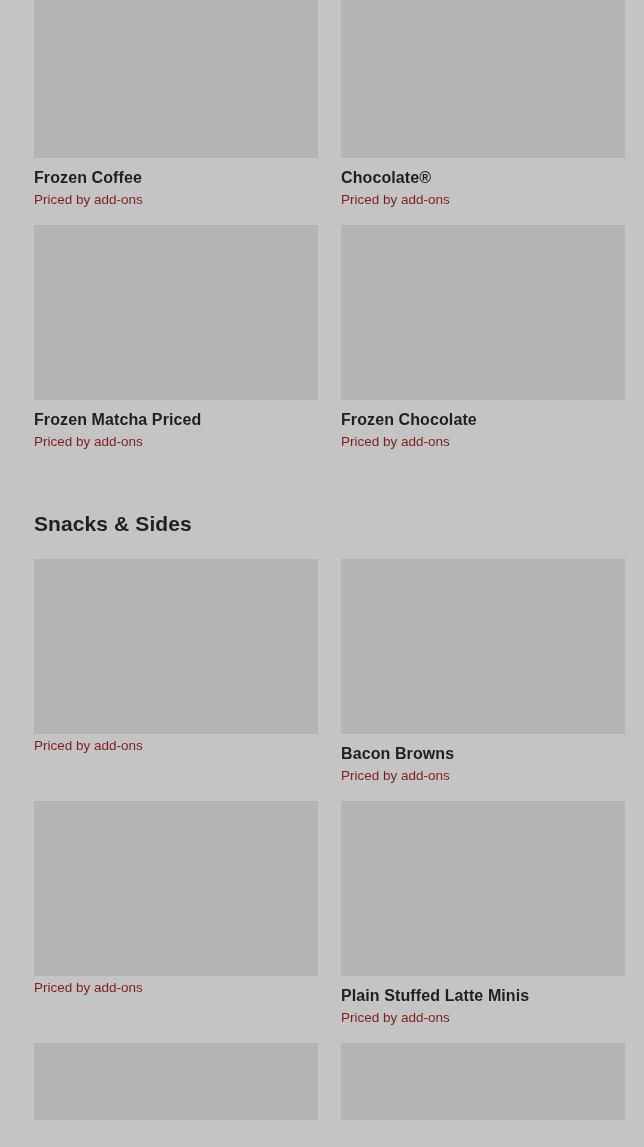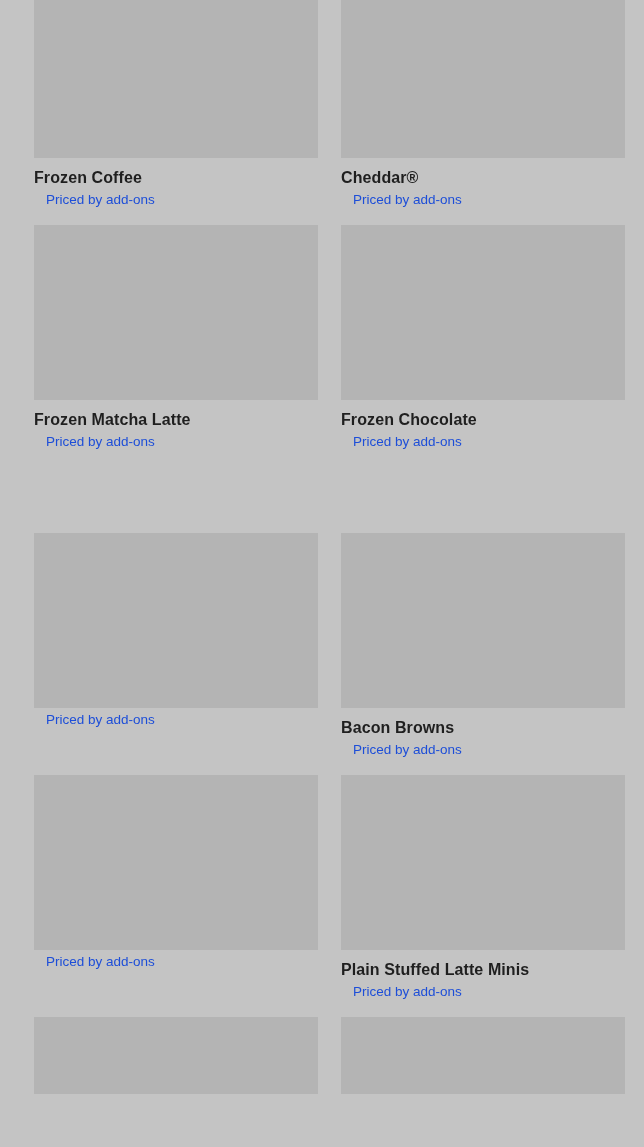--- a/index.html
+++ b/index.html
@@ -52,23 +52,23 @@
     font-weight: 600;
     color: #1f1f1f;
     line-height: 20px;
     margin: 10px 0 0 0;
     letter-spacing: 0.1px;
     white-space: nowrap;
   }
   .item-price {
     font-size: 13.5px;
     font-weight: 400;
-    color: #1d4ed8;
+    color: #7f1d1d;
     line-height: 17px;
-    margin: 3px 0 0 12px;
+    margin: 3px 0 0 0;
   }
   
   .section-header {
     font-size: 21px;
     font-weight: 700;
     color: #1f1f1f;
     letter-spacing: 0.1px;
     padding: 0 34px;
     margin: 0;
     line-height: 26px;
@@ -92,40 +92,41 @@
     <div class="item-grid">
 
       <div class="menu-item">
         <div class="item-thumb clipped-top"></div>
         <div class="item-title">Frozen Coffee</div>
         <div class="item-price">Priced by add-ons</div>
       </div>
 
       <div class="menu-item">
         <div class="item-thumb clipped-top"></div>
-        <div class="item-title">Cheddar®</div>
+        <div class="item-title">Chocolate®</div>
         <div class="item-price">Priced by add-ons</div>
       </div>
 
       <div class="menu-item">
         <div class="item-thumb"></div>
-        <div class="item-title">Frozen Matcha Latte</div>
+        <div class="item-title">Frozen Matcha Priced</div>
         <div class="item-price">Priced by add-ons</div>
       </div>
 
       <div class="menu-item">
         <div class="item-thumb"></div>
         <div class="item-title">Frozen Chocolate</div>
         <div class="item-price">Priced by add-ons</div>
       </div>
 
     </div>
   </div>
 
   <div class="spacer-before-header"></div>
+  <h2 class="section-header">Snacks &amp; Sides</h2>
   <div class="spacer-after-header"></div>
 
   <div class="section-block">
     <div class="item-grid">
 
       <div class="menu-item">
         <div class="item-thumb"></div>
         <div class="item-price">Priced by add-ons</div>
       </div>
 

